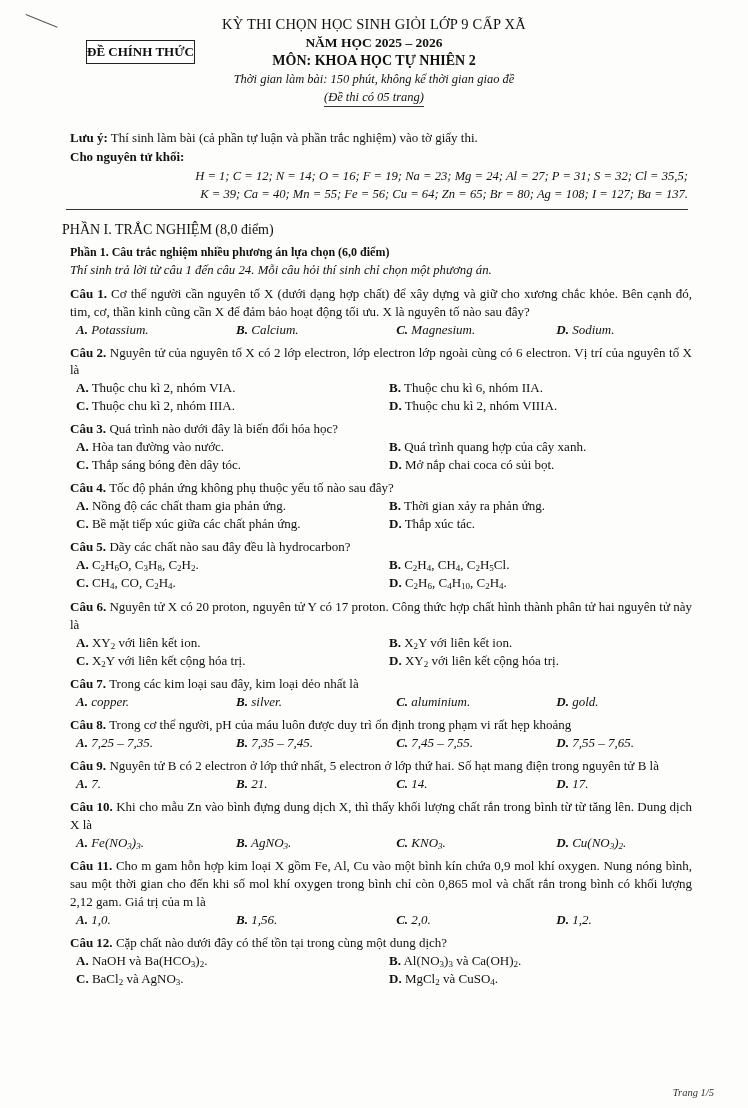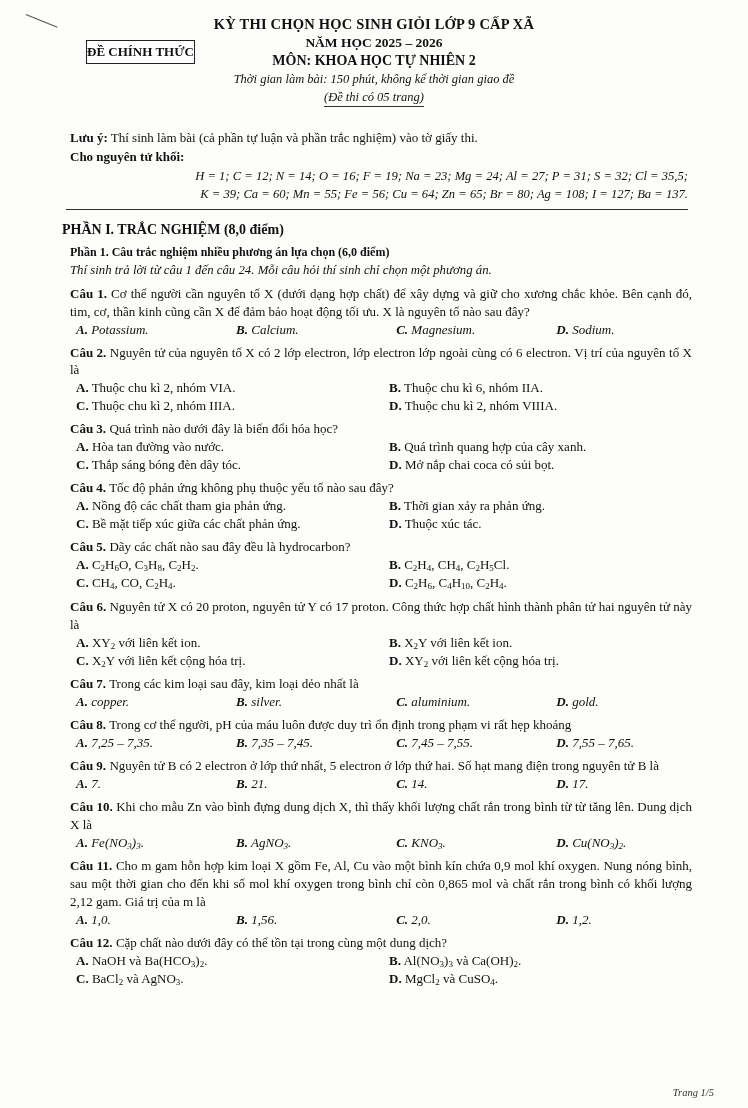--- a/index.html
+++ b/index.html
@@ -39,21 +39,21 @@
     height: 22px;
     border-top: 1px solid #555;
     transform: rotate(22deg);
     transform-origin: left top;
   }
   .header {
     text-align: center;
     padding-top: 16px;
   }
   .h-title {
-    font-weight: bold;
+    font-weight: normal;
     font-size: 14.5px;
     letter-spacing: 0.2px;
     text-transform: uppercase;
   }
   .h-sub {
     font-weight: bold;
     font-size: 13.5px;
     margin-top: 2px;
   }
   .h-sub2 {
@@ -105,21 +105,21 @@
     border: none;
     border-top: 1px solid #333;
     margin: 6px 60px 0 66px;
   }
   .content {
     margin: 10px 56px 0 62px;
     font-size: 13px;
     line-height: 1.38;
   }
   .part-title {
-    font-weight: bold;
+    font-weight: normal;
     font-size: 14px;
     margin-top: 10px;
   }
   .sec-title {
     font-weight: bold;
     font-size: 12px;
     margin-top: 4px;
     margin-left: 8px;
   }
   .instr {
@@ -185,21 +185,21 @@
     <div class="h-italic">Thời gian làm bài: 150 phút, không kể thời gian giao đề</div>
     <div><span class="h-italic2">(Đề thi có 05 trang)</span></div>
   </div>
 
   <div class="note-block">
     <div>
       <span class="bold">Lưu ý:</span><span> Thí sinh làm bài (cả phần tự luận và phần trắc nghiệm) vào tờ giấy thi.</span>
     </div>
     <div class="bold">Cho nguyên tử khối:</div>
     <div class="atomic-line">H = 1; C = 12; N = 14; O = 16; F = 19; Na = 23; Mg = 24; Al = 27; P = 31; S = 32; Cl = 35,5;</div>
-    <div class="atomic-line">K = 39; Ca = 60; Mn = 55; Fe = 56; Cu = 64; Zn = 65; Br = 80; Ag = 108; I = 127; Ba = 137.</div>
+    <div class="atomic-line">K = 39; Ca = 40; Mn = 55; Fe = 56; Cu = 64; Zn = 65; Br = 80; Ag = 108; I = 127; Ba = 137.</div>
   </div>
 
   <hr class="rule">
 
   <div class="content">
     <div class="part-title">PHẦN I. TRẮC NGHIỆM (8,0 điểm)</div>
     <div class="sec-title">Phần 1. Câu trắc nghiệm nhiều phương án lựa chọn (6,0 điểm)</div>
     <div class="instr">Thí sinh trả lời từ câu 1 đến câu 24. Mỗi câu hỏi thí sinh chỉ chọn một phương án.</div>
 
     <div id="questions">
@@ -229,21 +229,21 @@
             <div class="opt"><span class="lbl">C.</span><span> Thắp sáng bóng đèn dây tóc.</span></div>
             <div class="opt"><span class="lbl">D.</span><span> Mở nắp chai coca có sủi bọt.</span></div>
           </div>
         </div>
         <div>
           <div class="q"><span class="qnum">Câu 4.</span><span> Tốc độ phản ứng không phụ thuộc yếu tố nào sau đây?</span></div>
           <div class="opts-2">
             <div class="opt"><span class="lbl">A.</span><span> Nồng độ các chất tham gia phản ứng.</span></div>
             <div class="opt"><span class="lbl">B.</span><span> Thời gian xảy ra phản ứng.</span></div>
             <div class="opt"><span class="lbl">C.</span><span> Bề mặt tiếp xúc giữa các chất phản ứng.</span></div>
-            <div class="opt"><span class="lbl">D.</span><span> Thuộc xúc tác.</span></div>
+            <div class="opt"><span class="lbl">D.</span><span> Thắp xúc tác.</span></div>
           </div>
         </div>
         <div>
           <div class="q"><span class="qnum">Câu 5.</span><span> Dãy các chất nào sau đây đều là hydrocarbon?</span></div>
           <div class="opts-2">
             <div class="opt"><span class="lbl">A.</span><span> C<sub>2</sub>H<sub>6</sub>O, C<sub>3</sub>H<sub>8</sub>, C<sub>2</sub>H<sub>2</sub>.</span></div>
             <div class="opt"><span class="lbl">B.</span><span> C<sub>2</sub>H<sub>4</sub>, CH<sub>4</sub>, C<sub>2</sub>H<sub>5</sub>Cl.</span></div>
             <div class="opt"><span class="lbl">C.</span><span> CH<sub>4</sub>, CO, C<sub>2</sub>H<sub>4</sub>.</span></div>
             <div class="opt"><span class="lbl">D.</span><span> C<sub>2</sub>H<sub>6</sub>, C<sub>4</sub>H<sub>10</sub>, C<sub>2</sub>H<sub>4</sub>.</span></div>
           </div>

